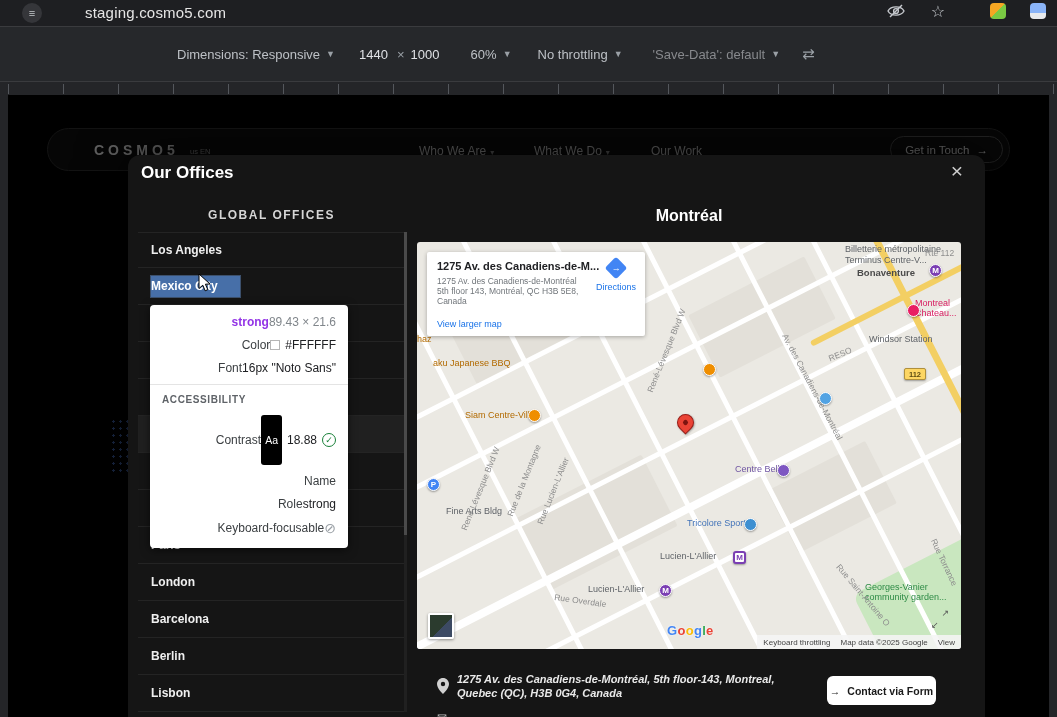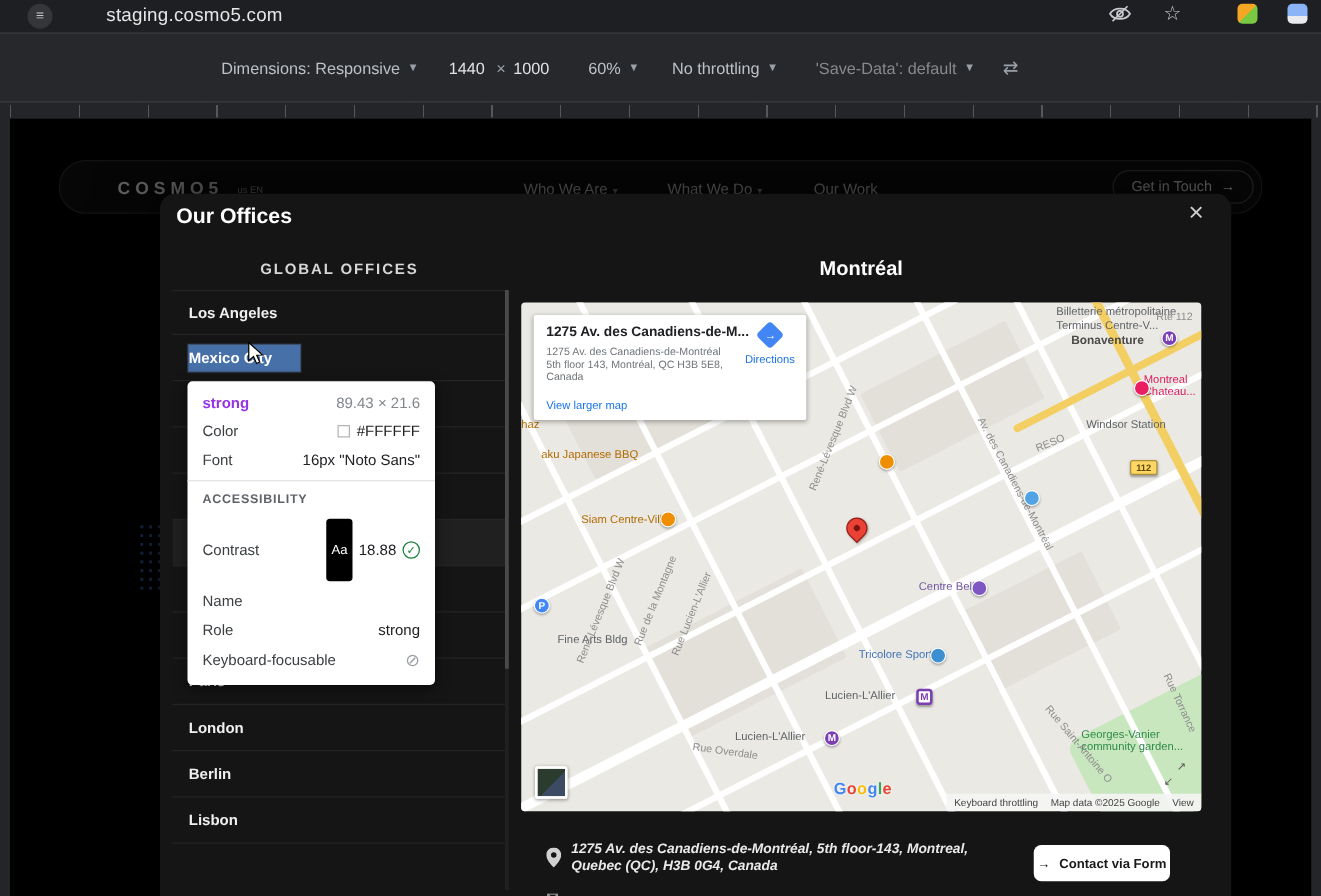--- a/index.html
+++ b/index.html
@@ -148,21 +148,21 @@
     color:#e9e9e9; line-height:13.5px;font-style:italic; }
   .contact-btn { position:absolute; left:699px; top:521px; width:109px; height:29px; background:#fff;
     border-radius:6px; display:flex; align-items:center; justify-content:center; gap:7px;
     font-size:10.5px; font-weight:600; color:#1a1a1a; }
   .footer-row2 { position:absolute; left:309px; top:556px; font-size:12px; color:#bbb; }
 
   
   .inspect-tooltip { position:absolute; left:142px; top:210px; width:198px; background:#fff;
     border-radius:4px; box-shadow:0 2px 10px rgba(0,0,0,.55); z-index:8; padding:10px 12px;
     font-size:12px; color:#3c4043; }
-  .it-row { display:flex; justify-content:space-between; align-items:center; margin-bottom:9px; }
+  .it-row { display:flex; justify-content:flex-end; align-items:center; margin-bottom:9px; }
   .it-row:last-child { margin-bottom:2px; }
   .it-el { color:#9334e6; font-weight:600; }
   .it-dims { color:#80868b; }
   .it-val { color:#202124; display:flex; align-items:center; gap:5px; }
   .swatch { display:inline-block; width:10px; height:10px; background:#fff; border:1px solid #b5b5b5; }
   .it-hr { border:none; border-top:1px solid #e4e4e4; margin:4px -12px 9px; }
   .it-section { font-size:10px; letter-spacing:.6px; color:#5f6368; font-weight:700; margin-bottom:10px; }
   .aa-chip { background:#000; color:#fff; border-radius:3px; padding:19px 4px; font-size:10.5px; }
   .check-circle { width:14px; height:14px; border:1.5px solid #188038; border-radius:50%; color:#188038;
     font-size:9px; display:inline-flex; align-items:center; justify-content:center; }
@@ -264,20 +264,23 @@
     <span class="office-label"></span>
   </div>
         <div class="office-row">
     <span class="office-label"></span>
   </div>
         <div class="office-row">
     <span class="office-label">Paris</span>
   </div>
         <div class="office-row">
     <span class="office-label">London</span>
+  </div>
+        <div class="office-row">
+    <span class="office-label">Barcelona</span>
   </div>
         <div class="office-row">
     <span class="office-label">Berlin</span>
   </div>
         <div class="office-row">
     <span class="office-label">Lisbon</span>
   </div>
       </div>
     <div class="office-scroll">
       <div class="office-scroll-thumb"></div>

